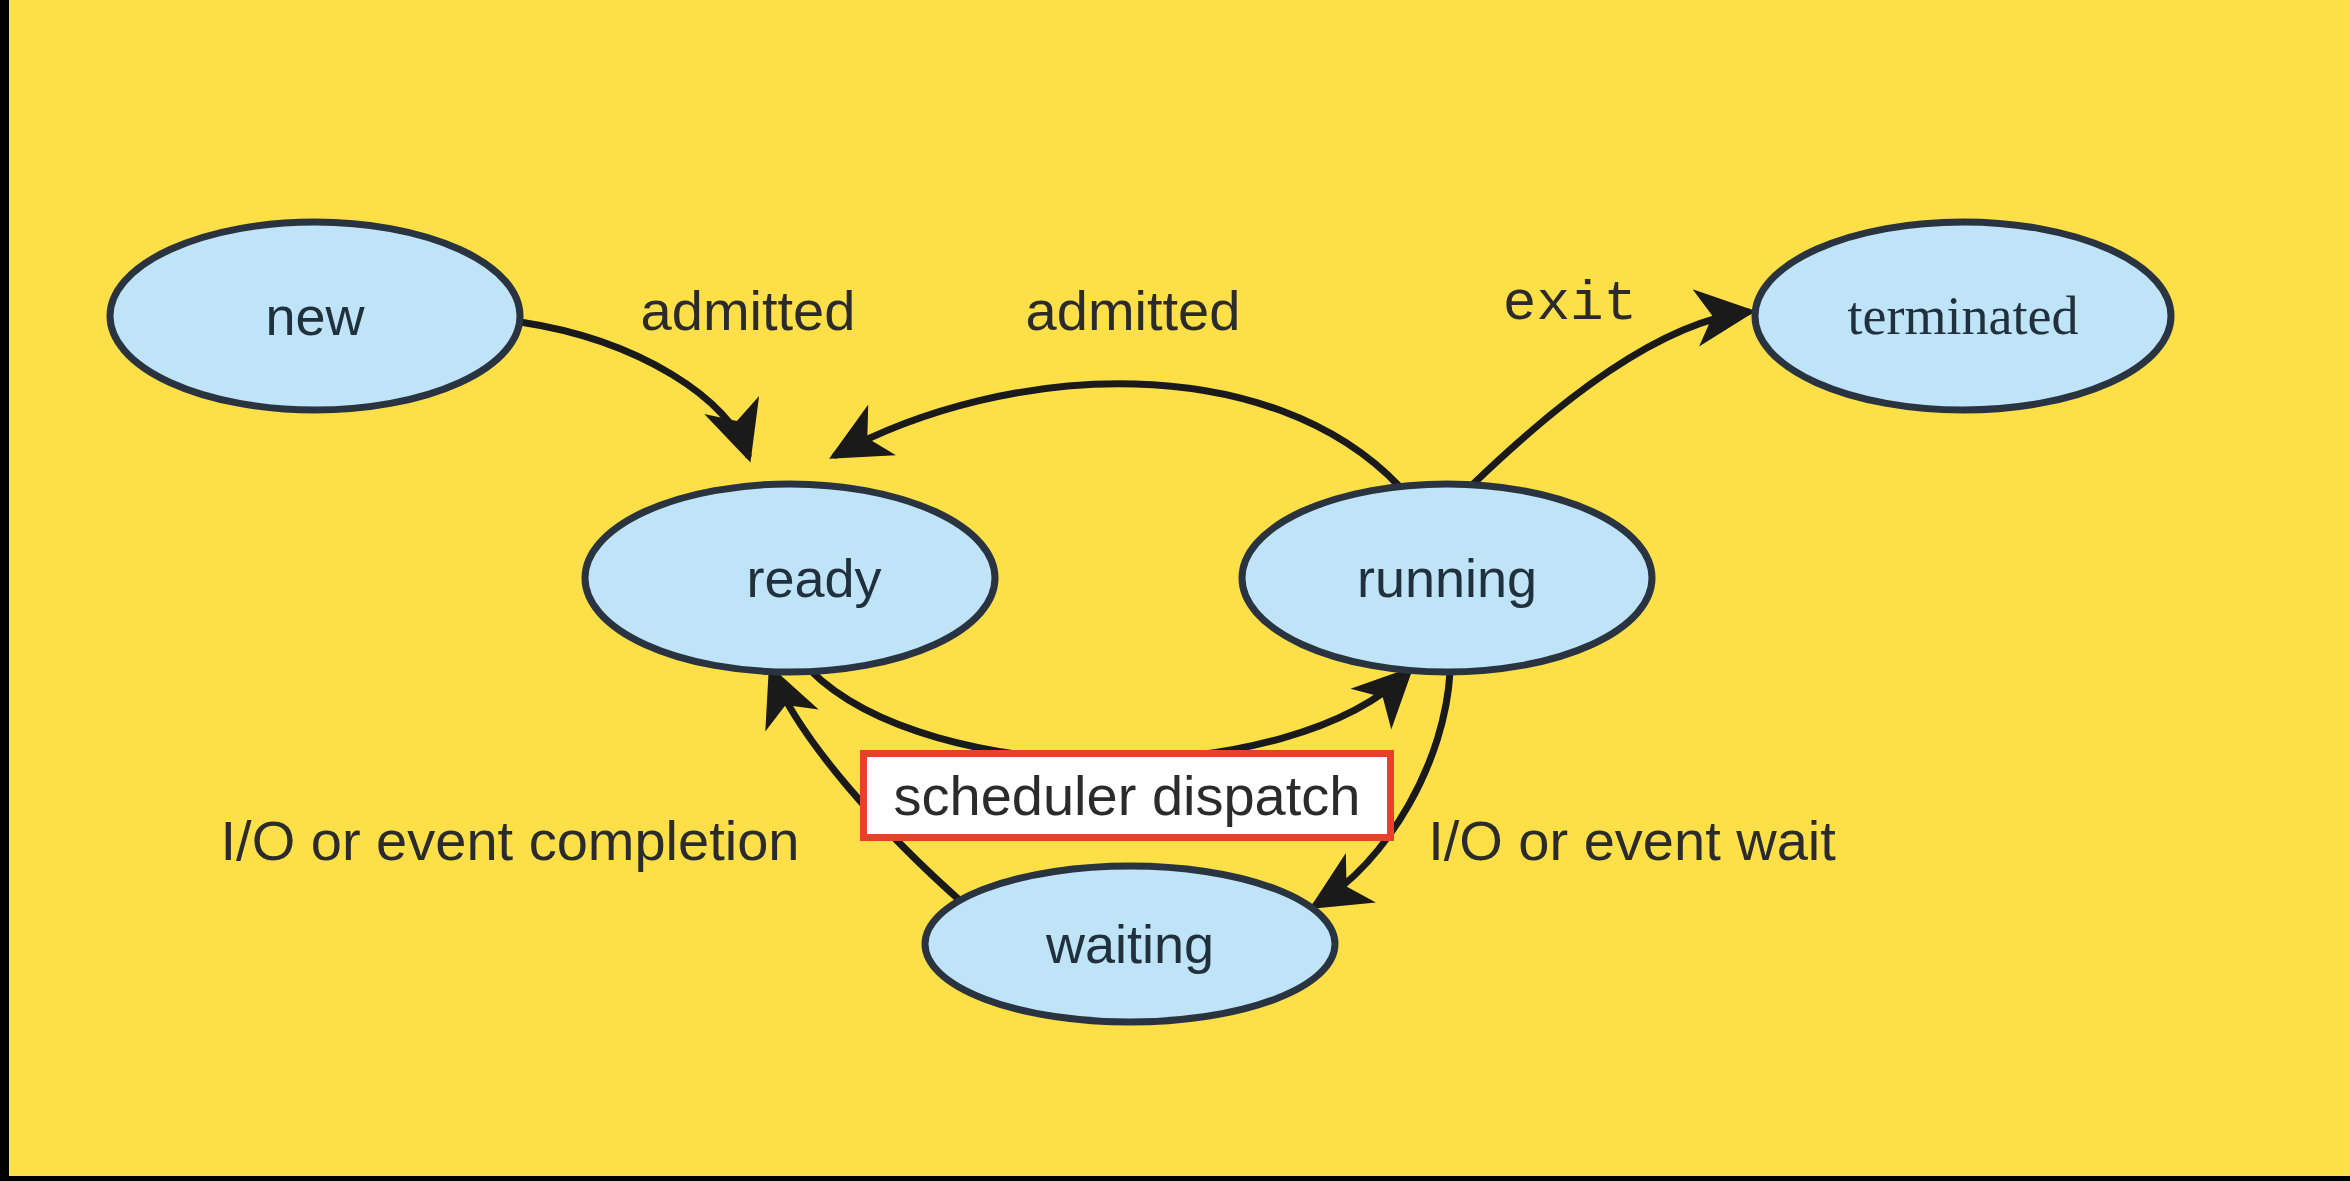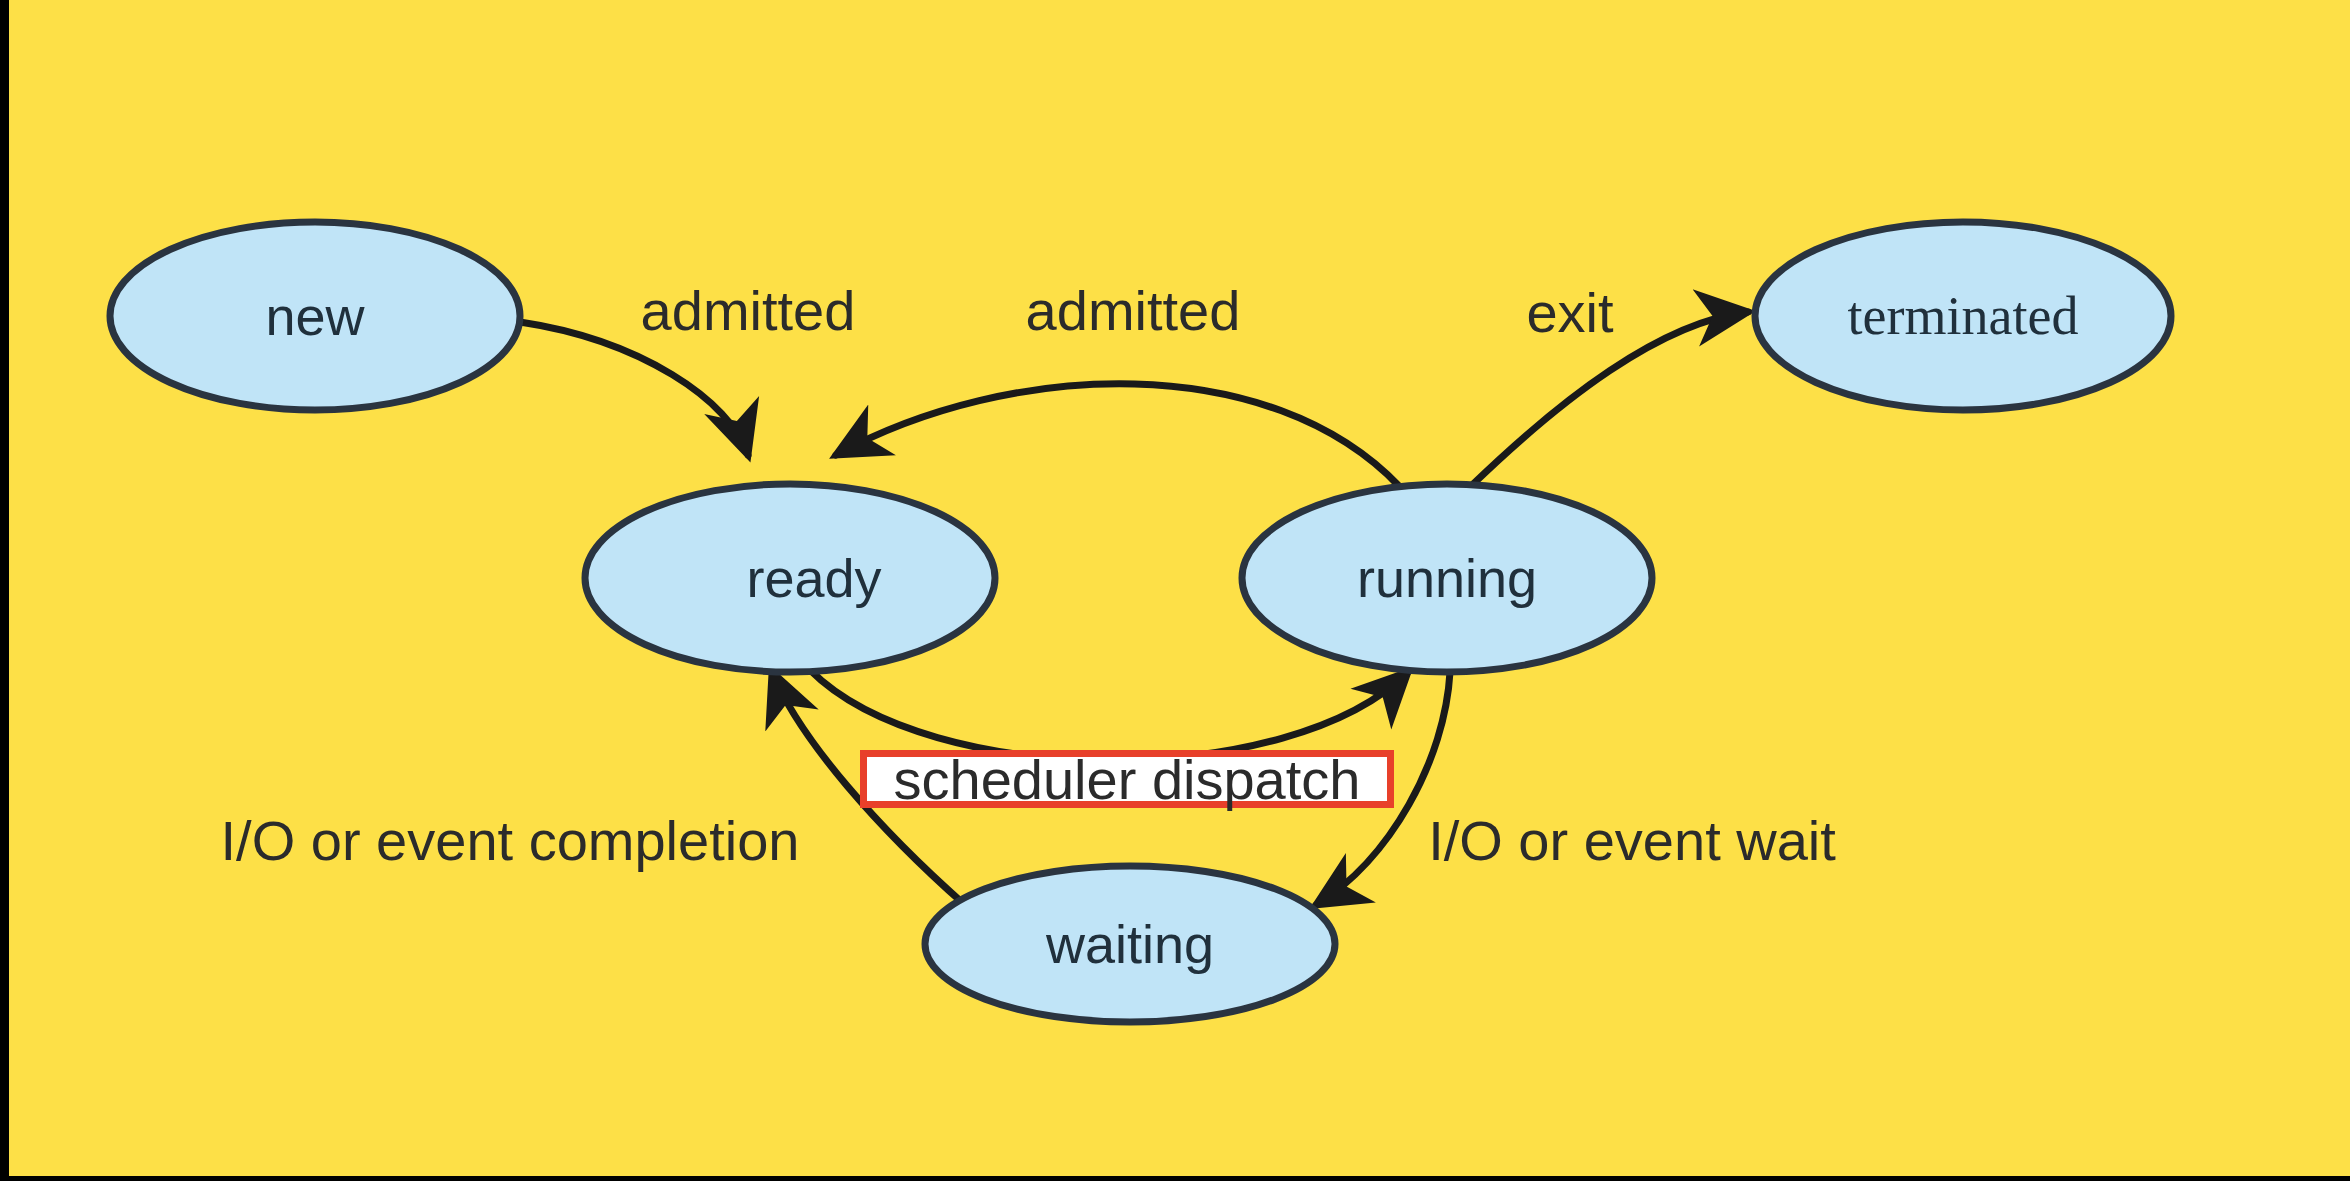--- a/index.html
+++ b/index.html
@@ -115,21 +115,21 @@
   </svg>
 
   <div class="node-label" style="left:315px; top:316px;">new</div>
   <div class="node-label" style="left:814px; top:578px;">ready</div>
   <div class="node-label" style="left:1447px; top:578px;">running</div>
   <div class="node-label" style="left:1130px; top:944px;">waiting</div>
   <div class="node-label" style="left:1963px; top:316px;font-family:Liberation Serif, serif;">terminated</div>
 
   <div class="edge-label" style="left:748px; top:310px;">admitted</div>
   <div class="edge-label" style="left:1133px; top:310px;">admitted</div>
-  <div class="edge-label" style="left:1570px; top:312px;">exit</div>
+  <div class="edge-label" style="left:1570px; top:304px;font-family:Liberation Mono, monospace;">exit</div>
   <div class="edge-label" style="left:1632px; top:840px;">I/O or event wait</div>
   <div class="edge-label" style="left:510px; top:840px;">I/O or event completion</div>
 
-  <div class="highlight-box" style="left:860px; top:750px; width:534px; height:58px;">
+  <div class="highlight-box" style="left:860px; top:750px; width:534px; height:91px;">
     <span class="edge-label">scheduler dispatch</span>
   </div>
 
 </div>
 
 </body></html>

